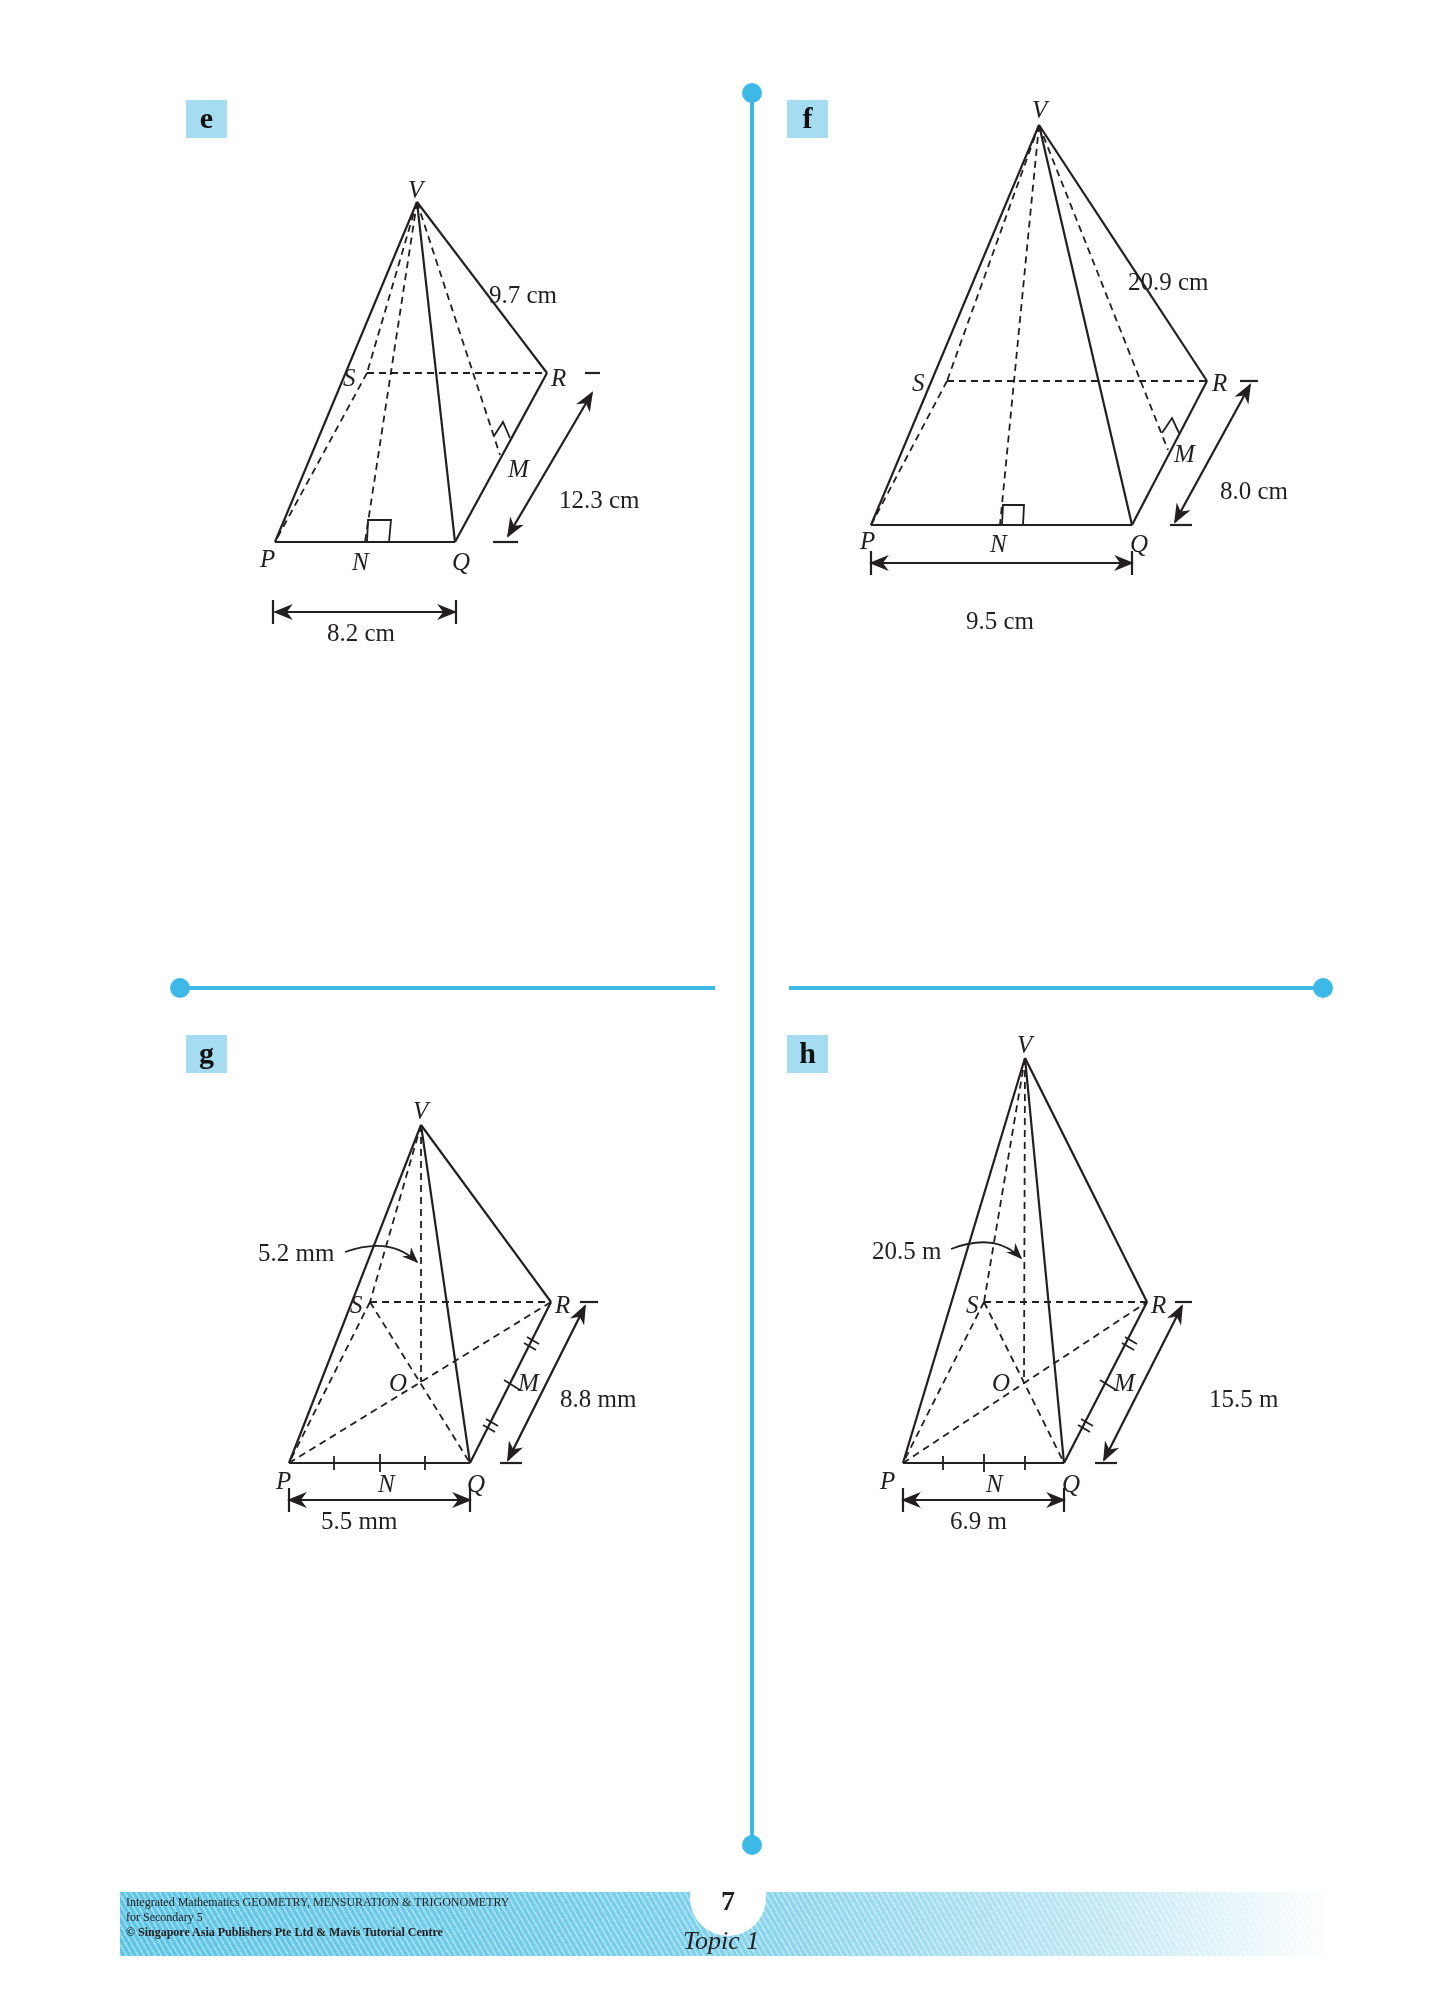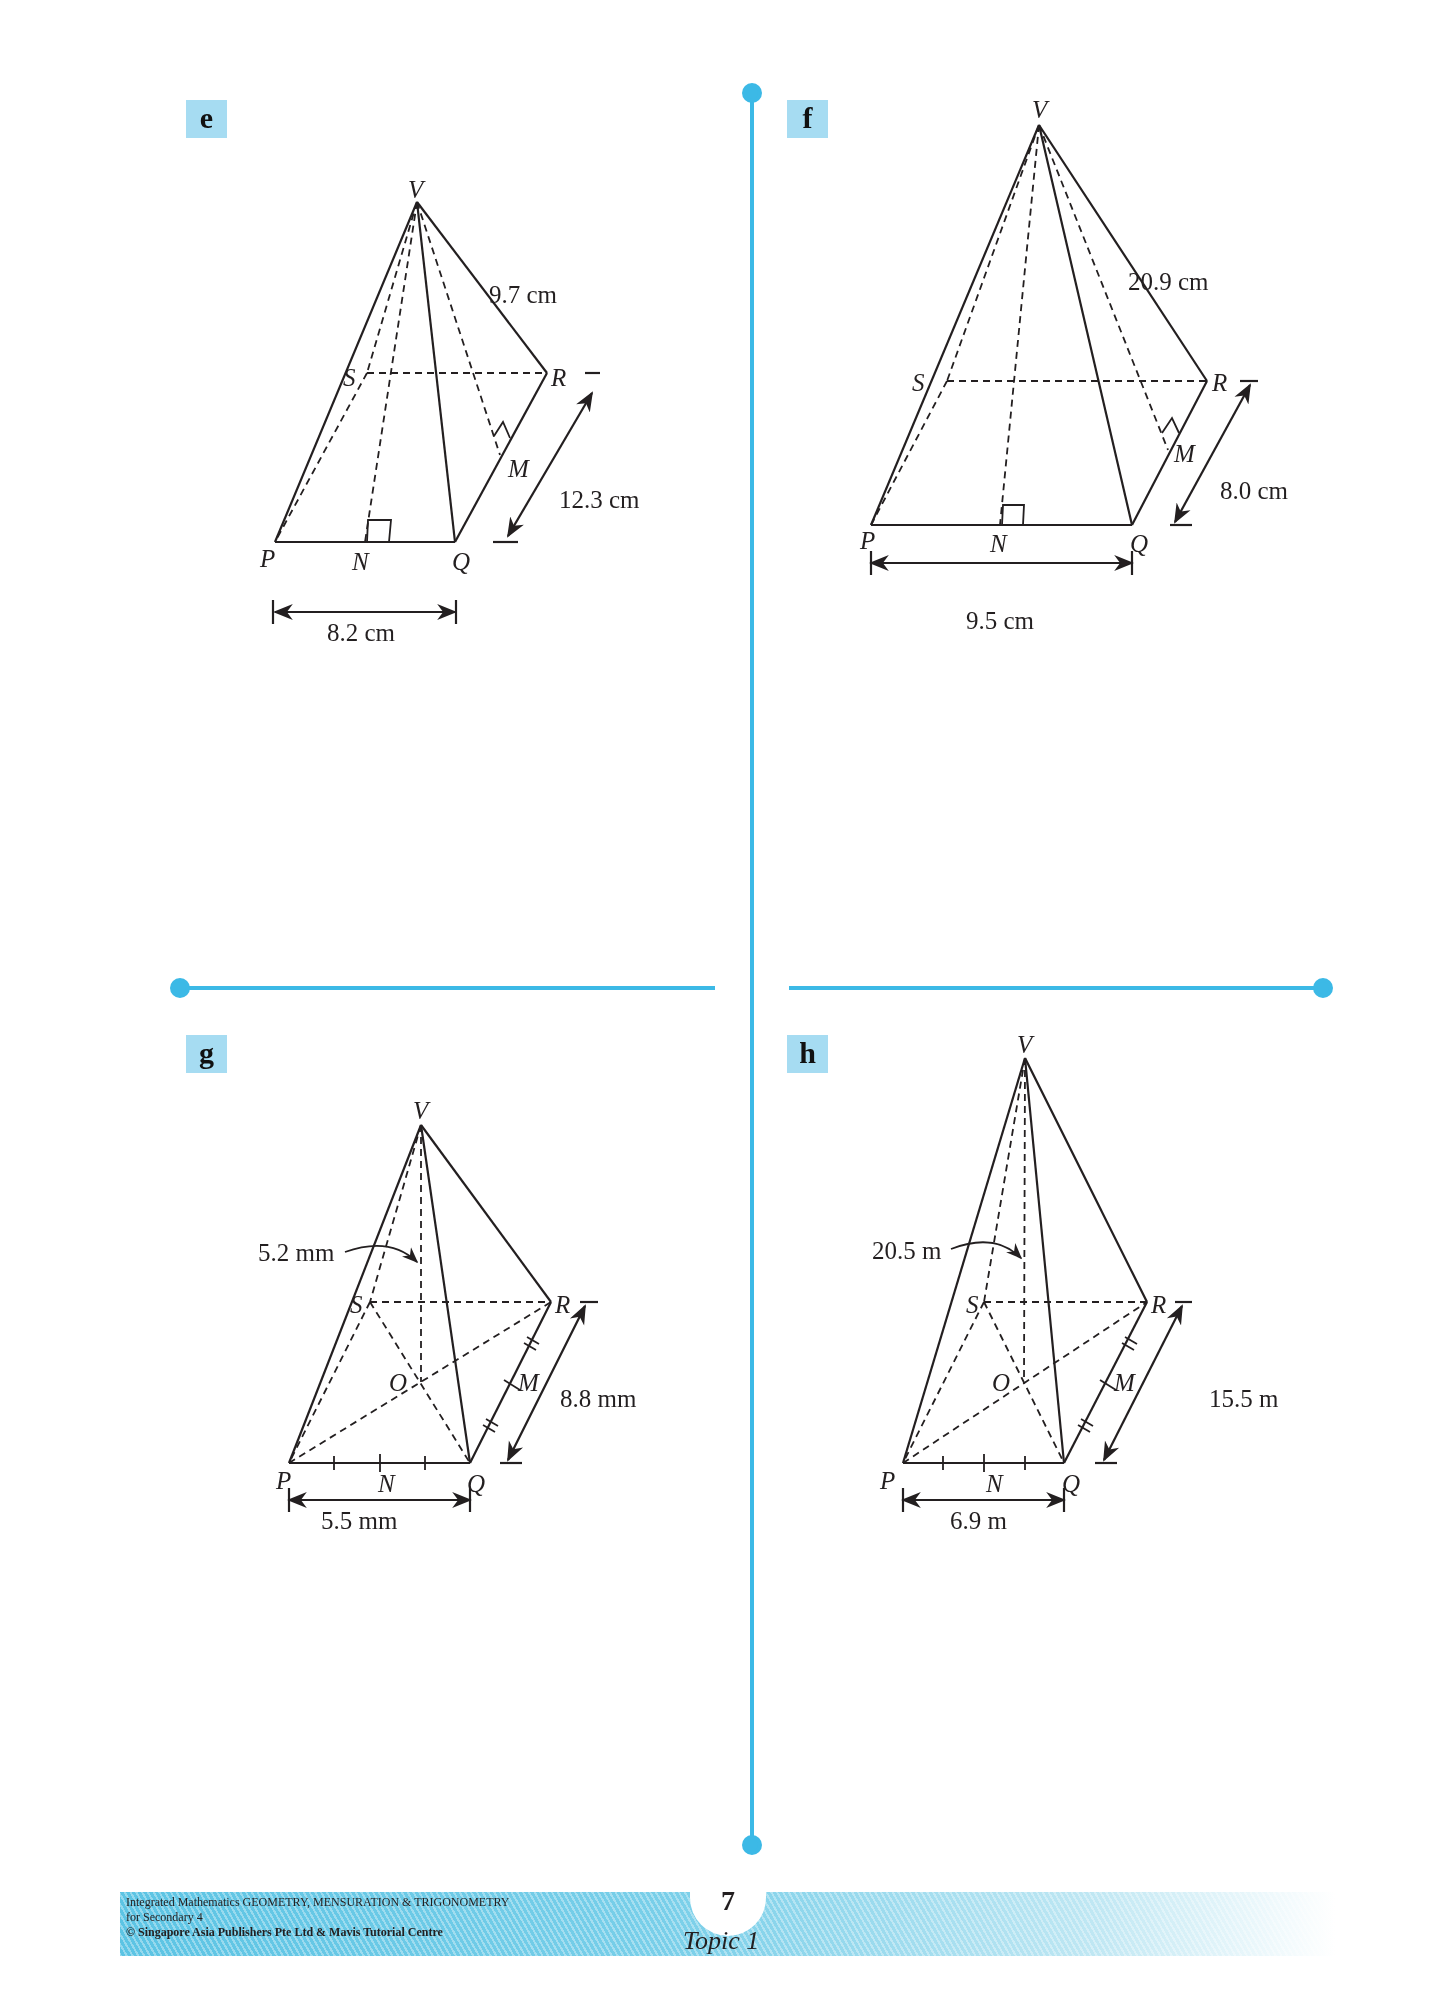--- a/index.html
+++ b/index.html
@@ -206,16 +206,16 @@
 <span class="pt" style="left:880px; top:1468px;">P</span>
 <span class="pt" style="left:986px; top:1471px;">N</span>
 <span class="pt" style="left:1062px; top:1471px;">Q</span>
 <span class="lbl" style="left:872px; top:1238px;">20.5 m</span>
 <span class="lbl" style="left:1209px; top:1386px;">15.5 m</span>
 <span class="lbl" style="left:950px; top:1508px;text-align:center;">6.9 m</span>
 
 <div class="footer-band"></div>
 <div class="page-circle"></div>
 <span class="footer-text" style="top:1895px;">Integrated Mathematics GEOMETRY, MENSURATION &amp; TRIGONOMETRY</span>
-<span class="footer-text" style="top:1910px;">for Secondary 4</span>
+<span class="footer-text" style="top:1910px;">for Secondary 5</span>
 <span class="footer-text" style="top:1925px;font-weight:bold;">© Singapore Asia Publishers Pte Ltd &amp; Mavis Tutorial Centre</span>
 <span class="page-num">7</span>
 <span class="topic">Topic 1</span>
 
 </body></html>

